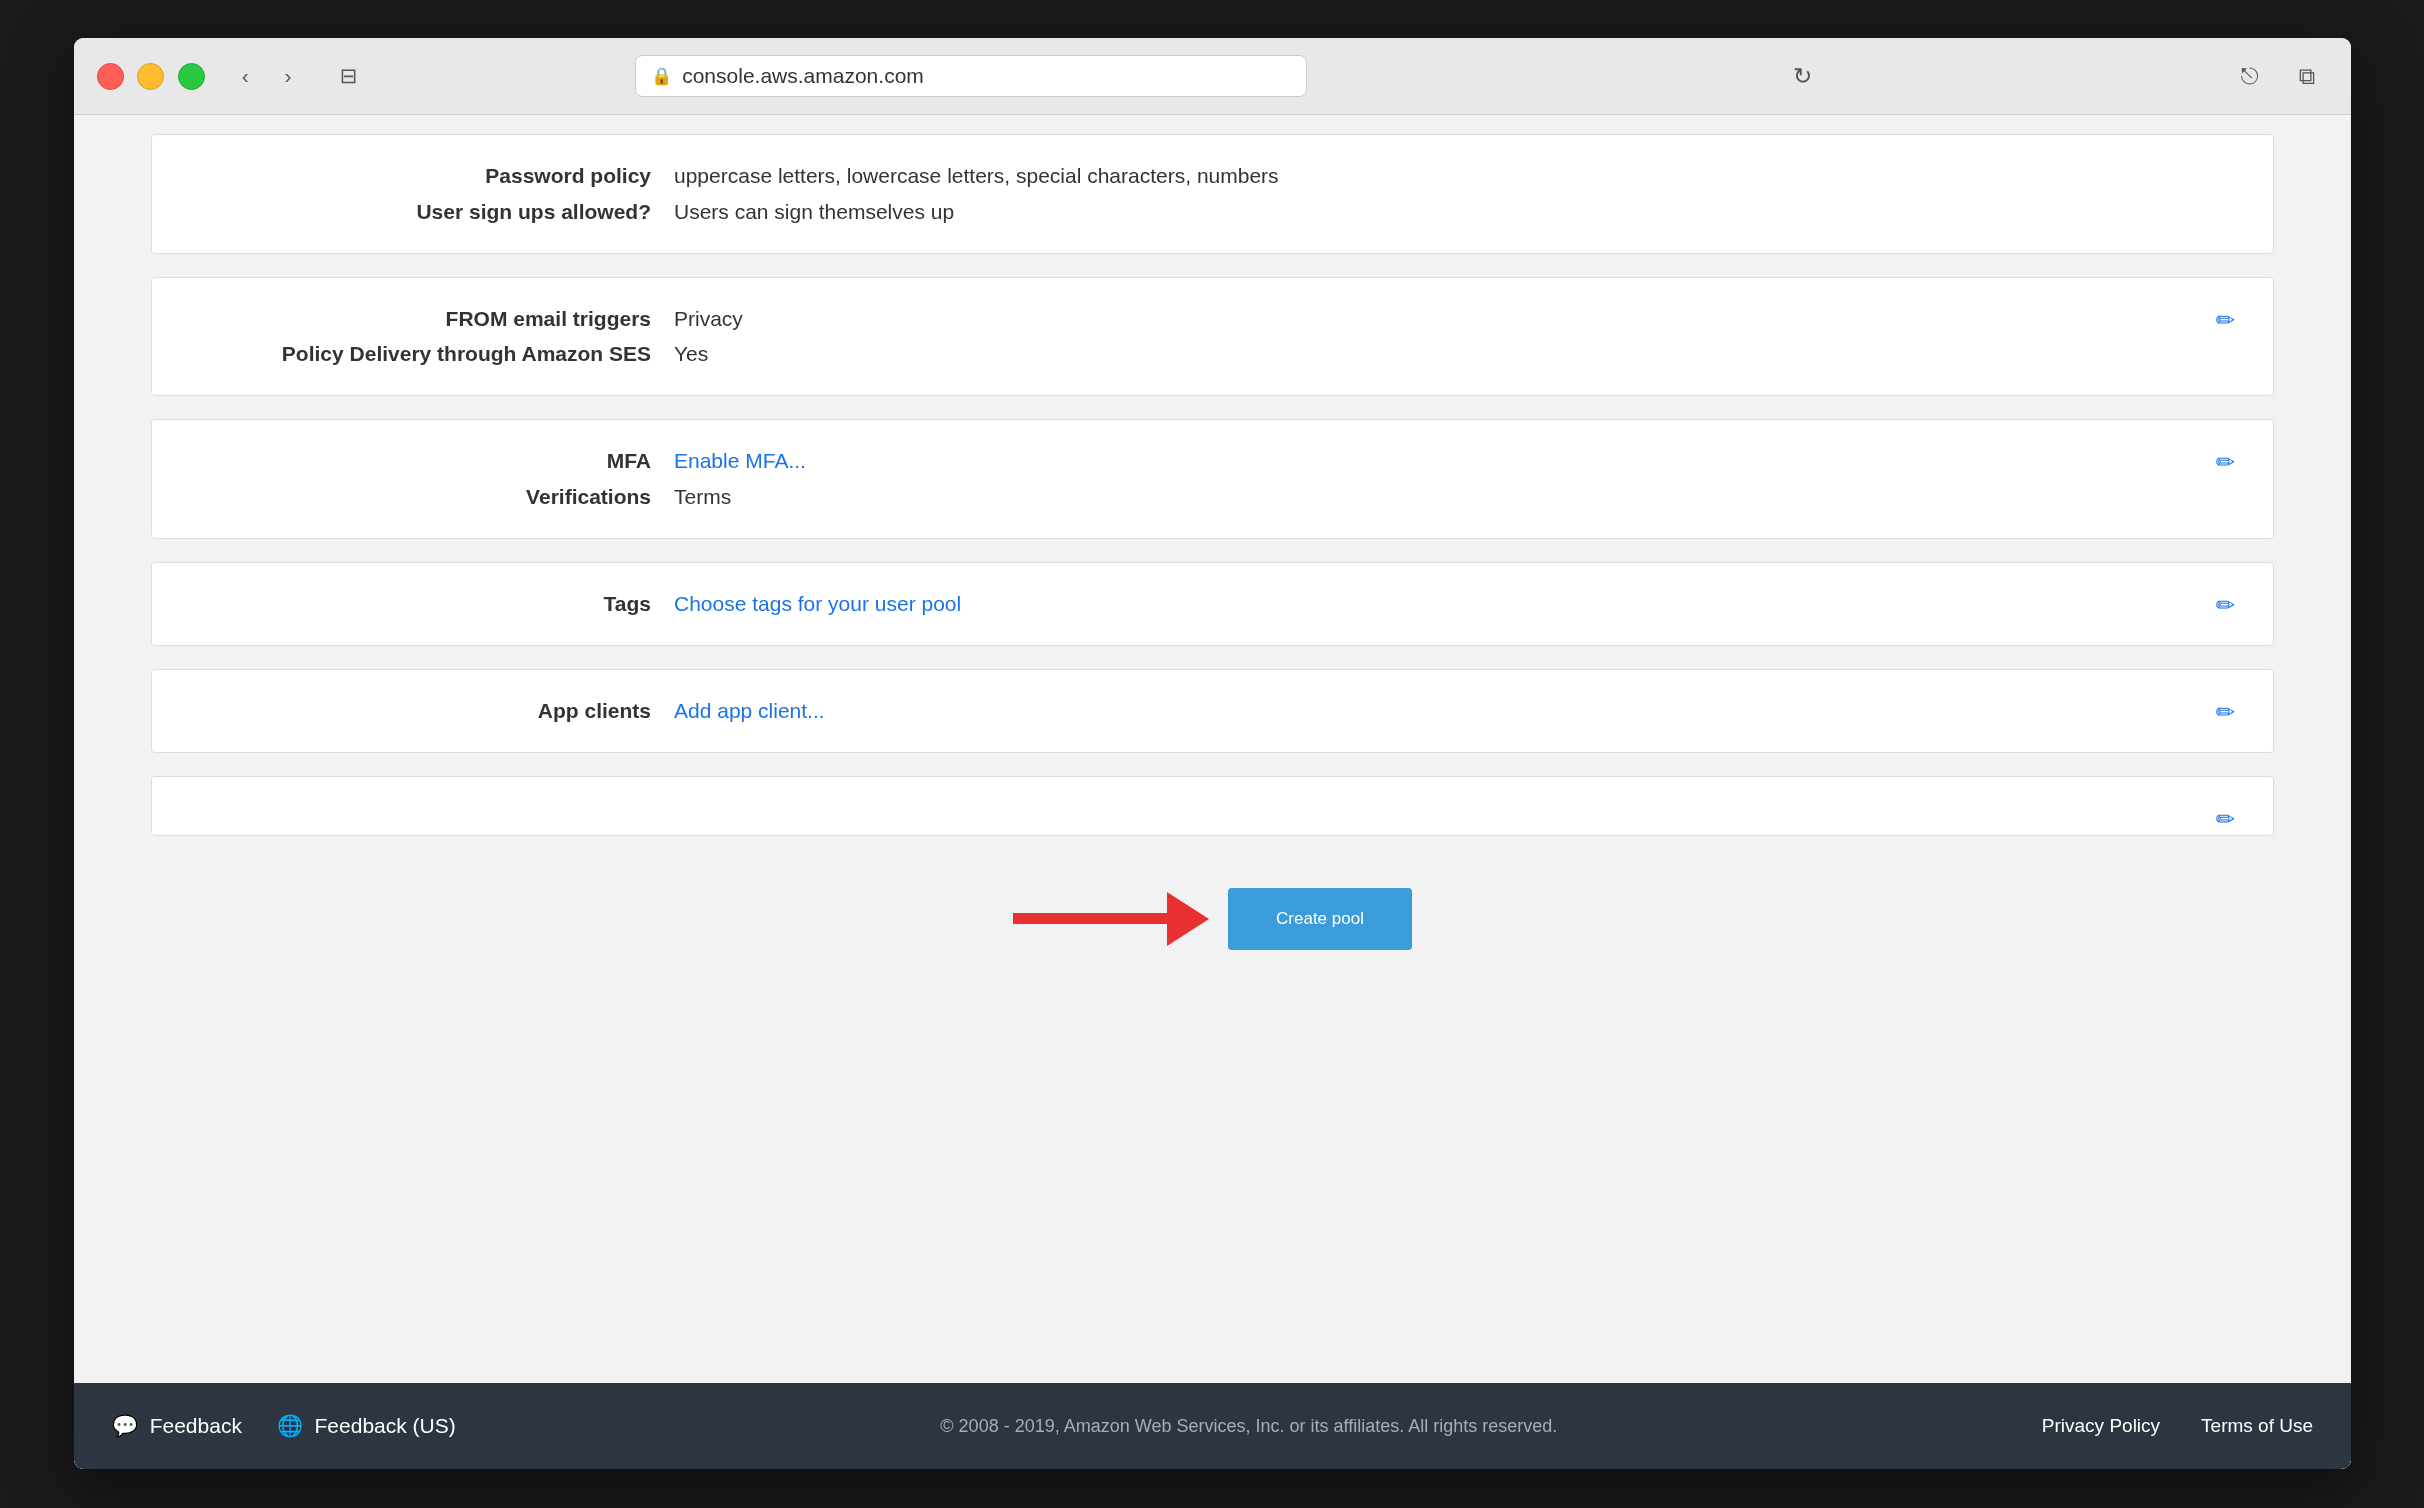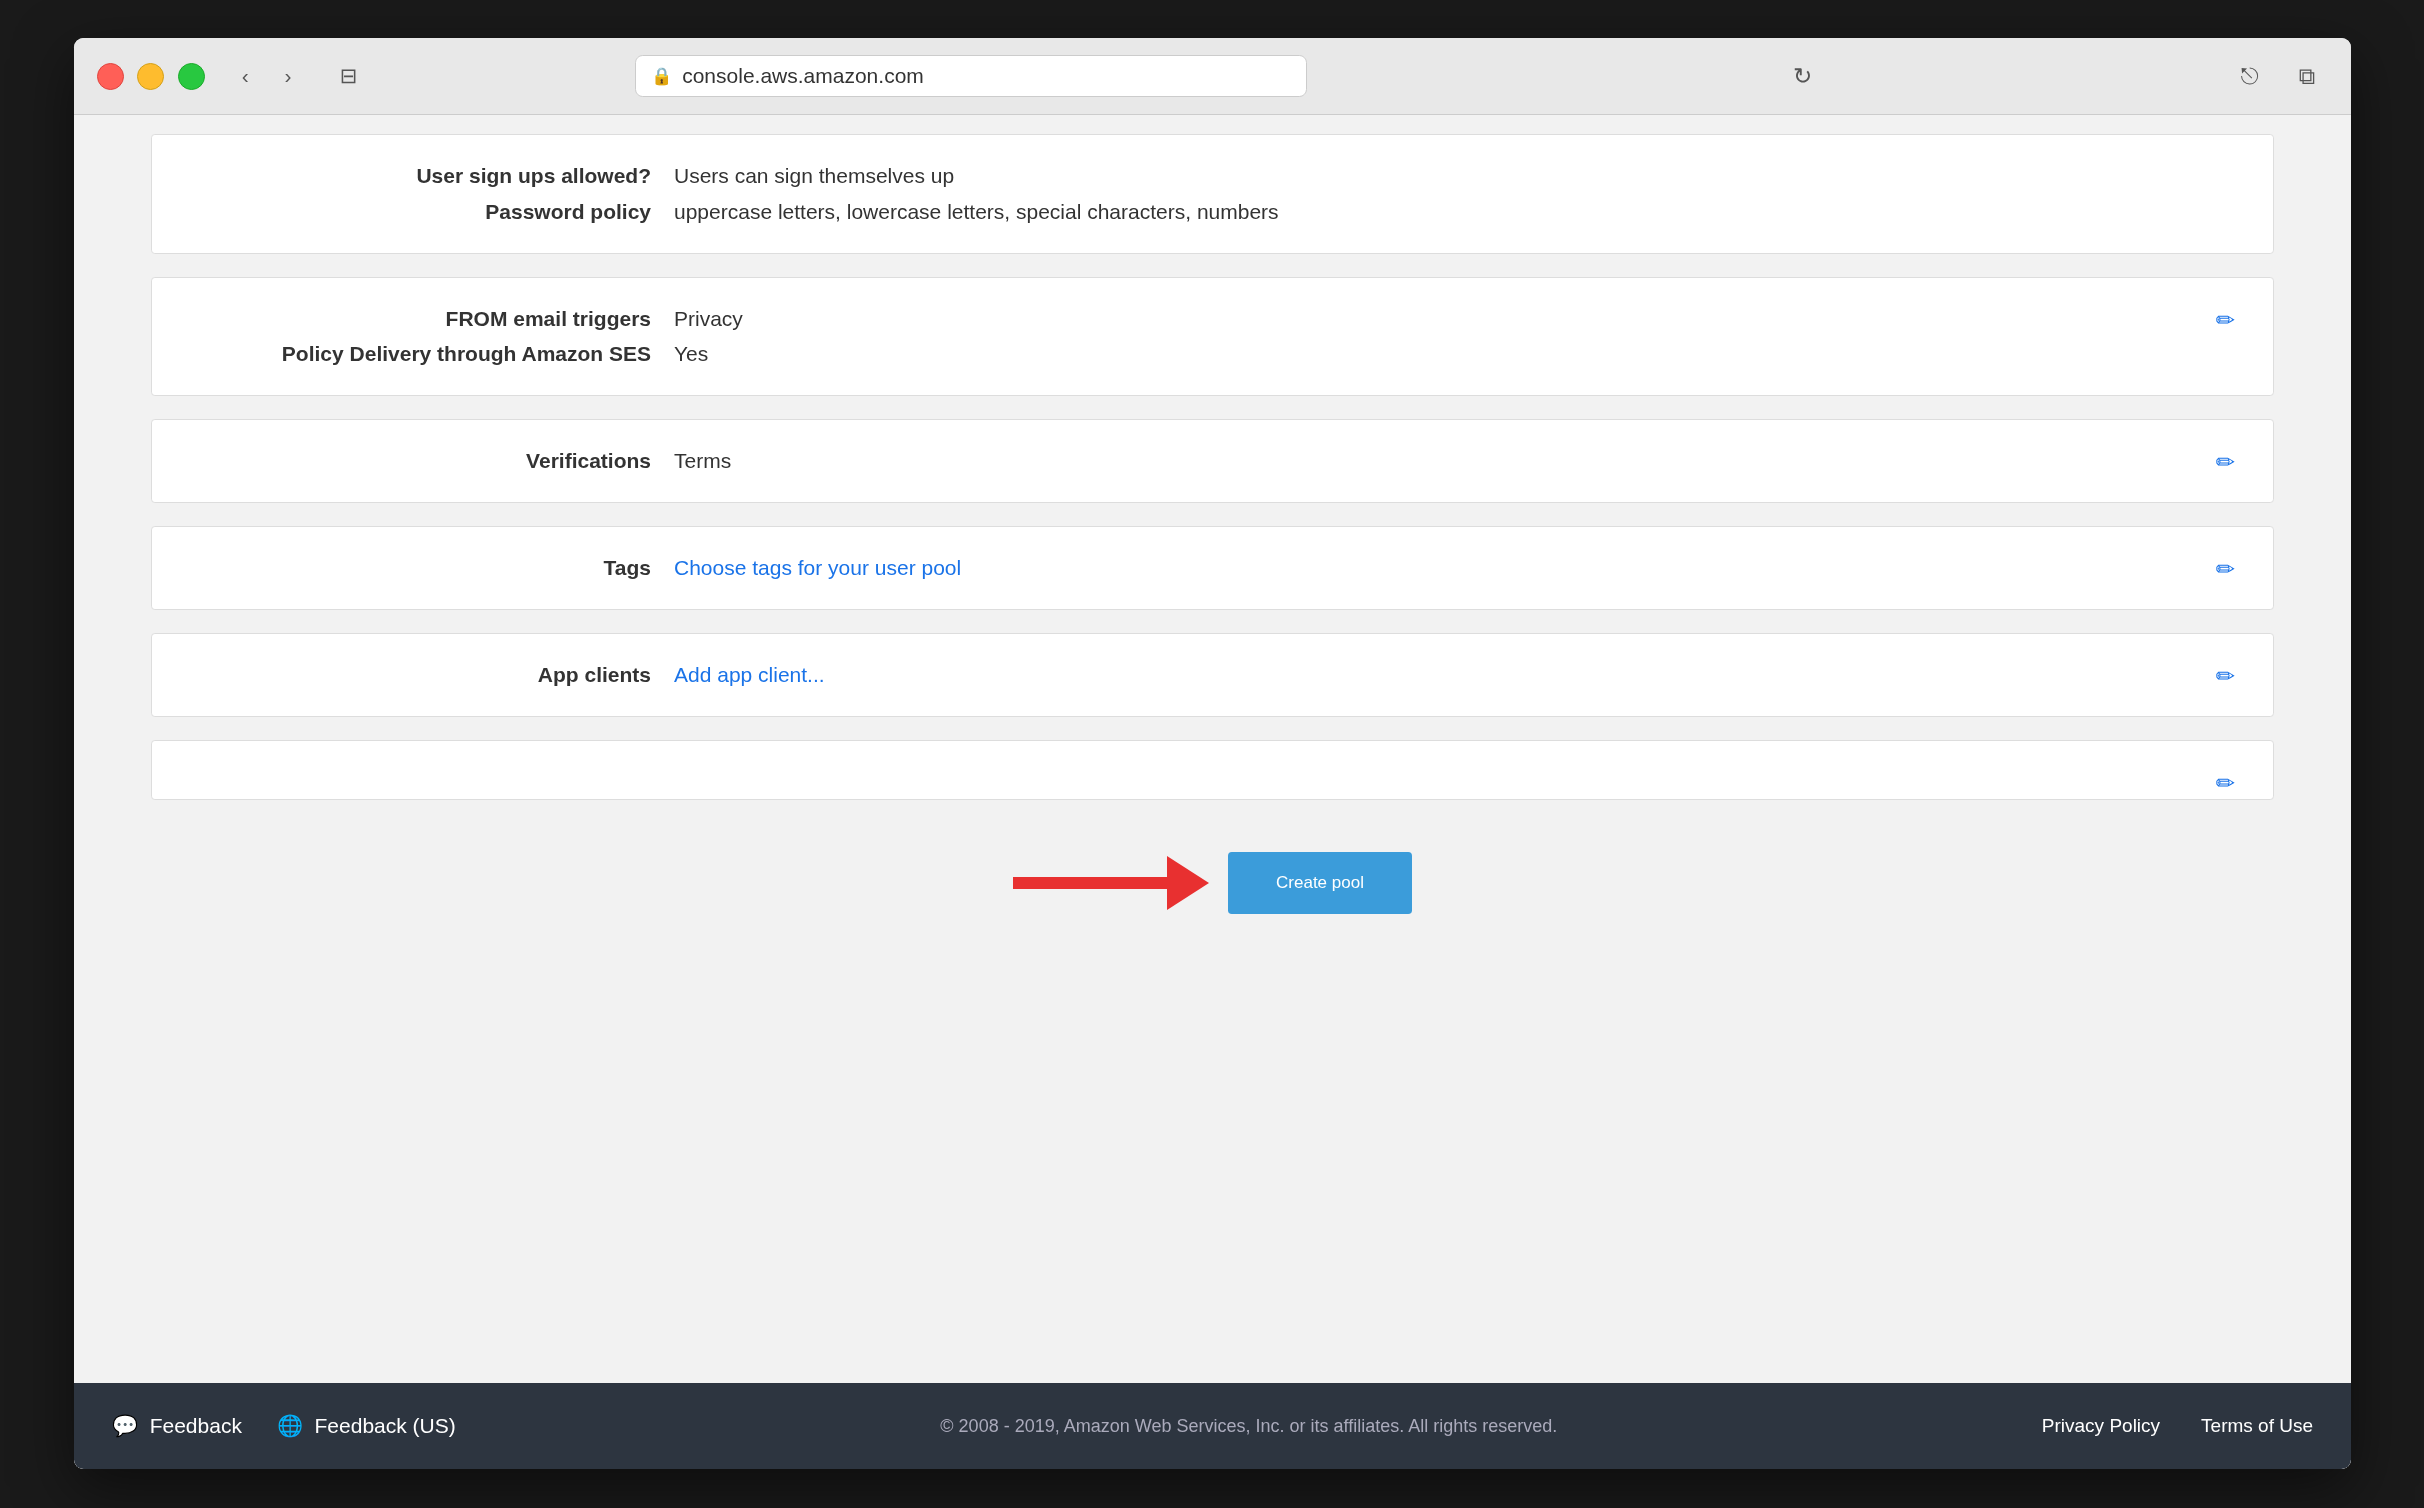--- a/index.html
+++ b/index.html
@@ -323,42 +323,46 @@
         <div class="browser-action-btn">⎋</div>
         <div class="browser-action-btn">⧉</div>
       </div>
     </div>
 
     <div class="page-content">
       <div class="main-area">
 
         <div class="card">
           <div class="card-row">
+            <span class="card-label">Password policy</span>
+            <span class="card-value">uppercase letters, lowercase letters, special characters, numbers</span>
+          </div>
+          <div class="card-row">
             <span class="card-label">User sign ups allowed?</span>
             <span class="card-value">Users can sign themselves up</span>
           </div>
-          <div class="card-row">
-            <span class="card-label">Password policy</span>
-            <span class="card-value">uppercase letters, lowercase letters, special characters, numbers</span>
-          </div>
         </div>
 
         <div class="card">
           <div class="card-row">
             <span class="card-label">FROM email triggers</span>
             <span class="card-value">Privacy</span>
           </div>
           <div class="card-row">
             <span class="card-label">Policy Delivery through Amazon SES</span>
             <span class="card-value">Yes</span>
           </div>
           <span class="edit-icon">✏</span>
         </div>
 
         <div class="card">
+          <div class="card-row">
+            <span class="card-label">MFA</span>
+            <a class="card-value link">Enable MFA...</a>
+          </div>
           <div class="card-row">
             <span class="card-label">Verifications</span>
             <span class="card-value">Terms</span>
           </div>
           <span class="edit-icon">✏</span>
         </div>
 
         <div class="card">
           <div class="card-row">
             <span class="card-label">Tags</span>

